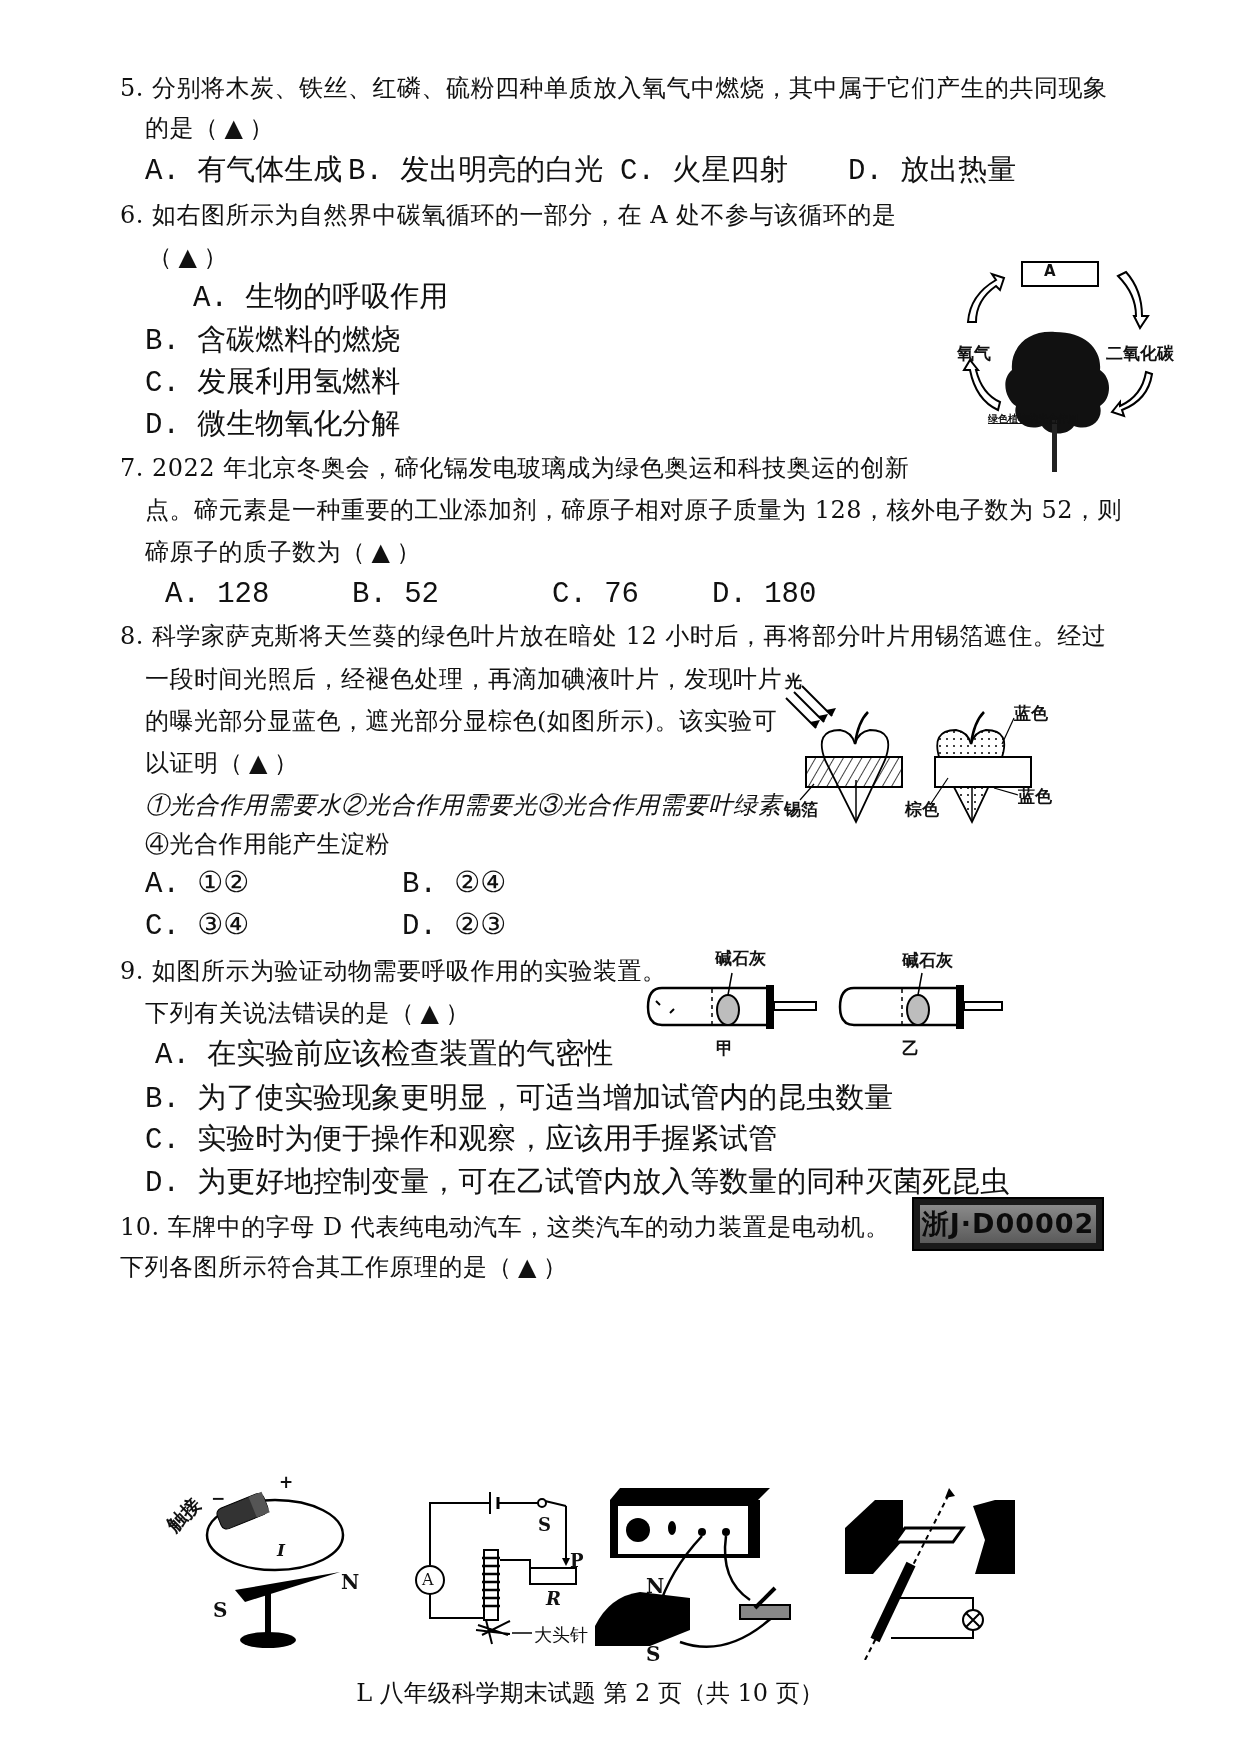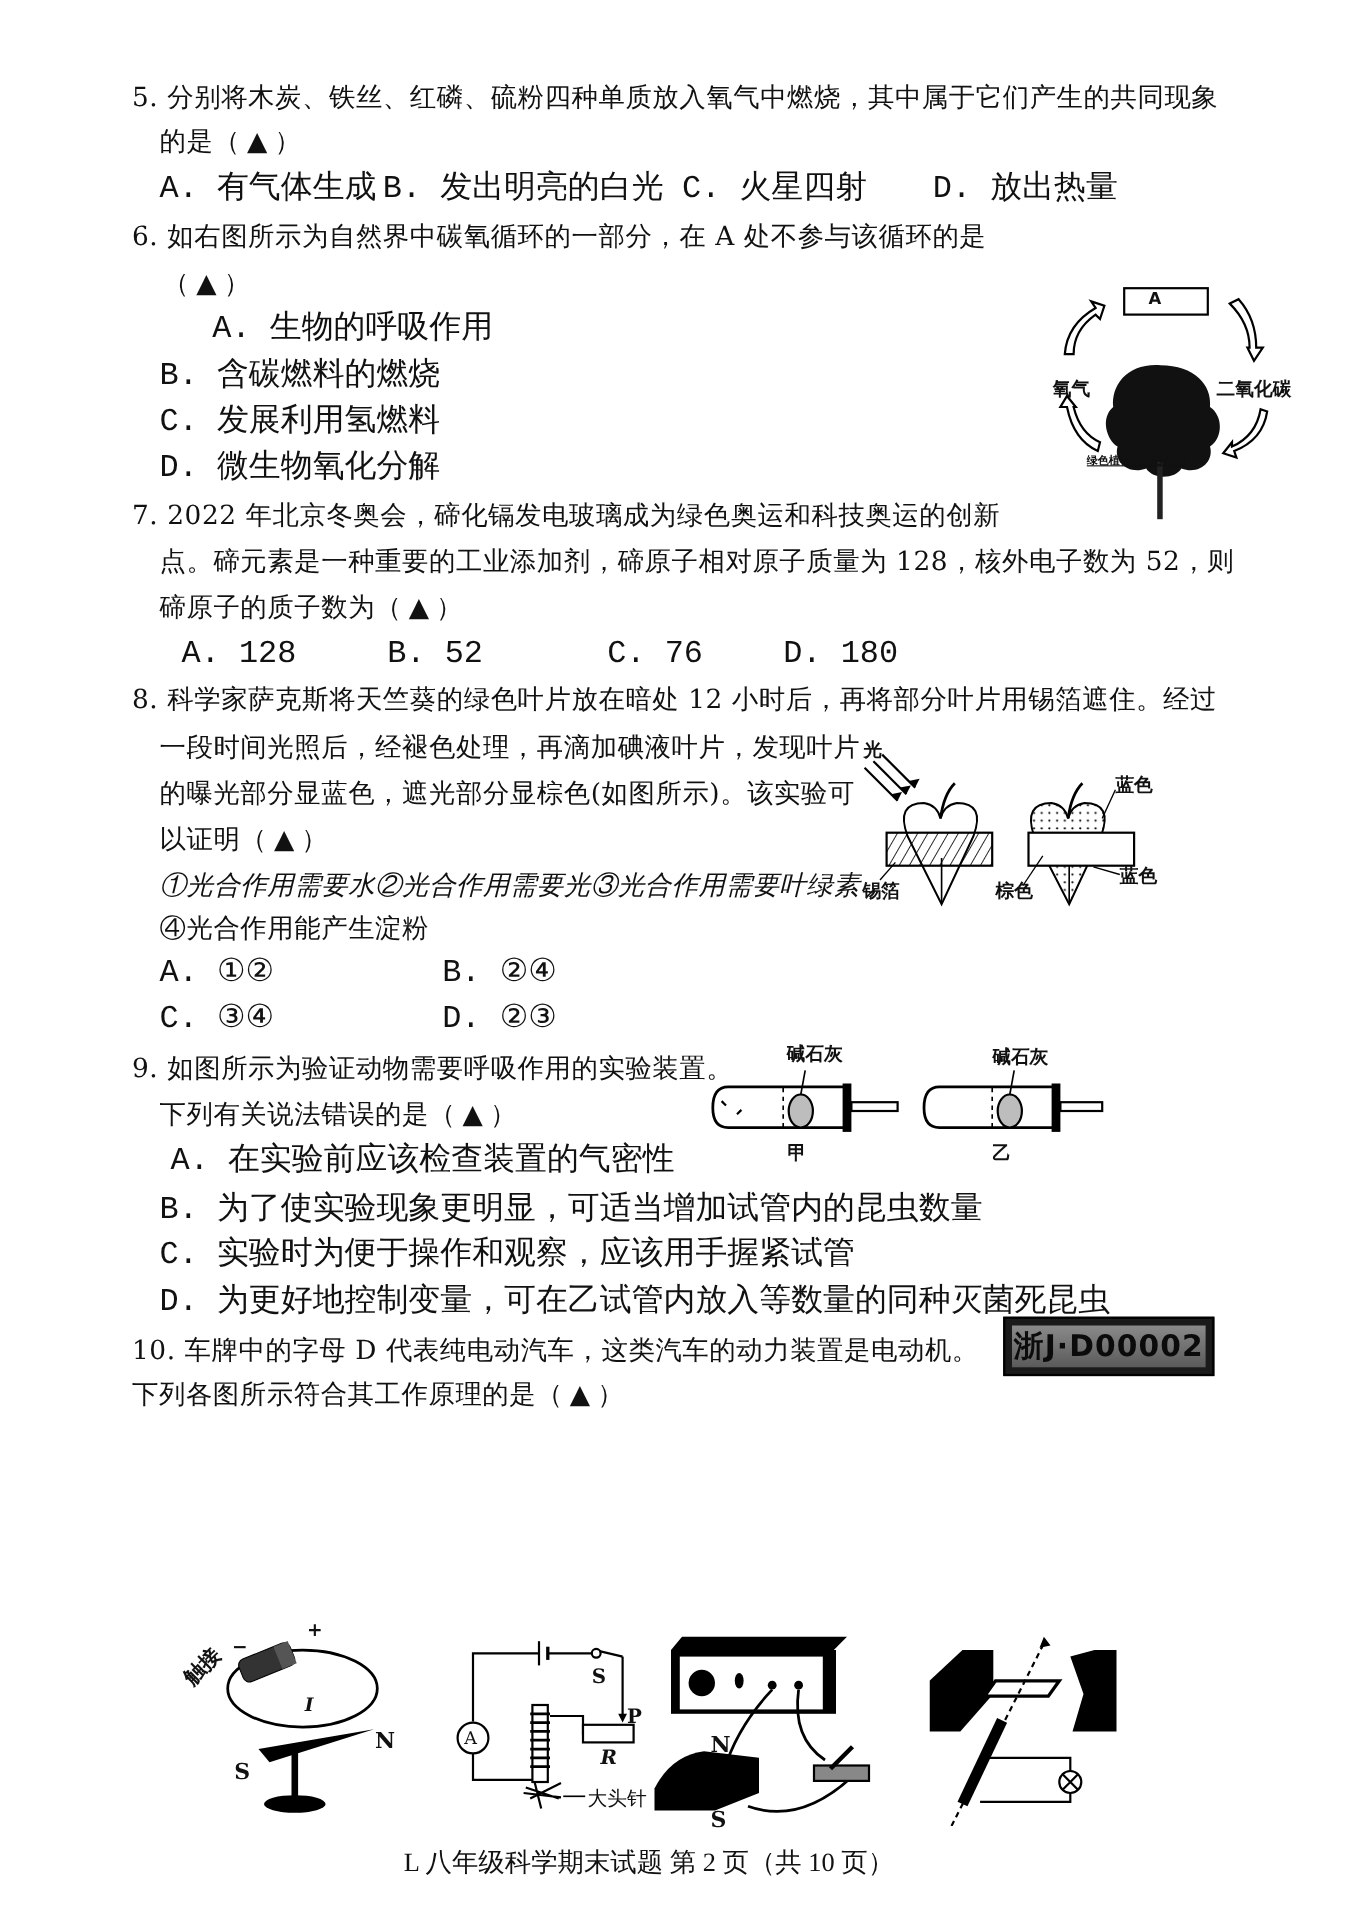--- a/index.html
+++ b/index.html
@@ -3,21 +3,21 @@
 <meta charset="utf-8">
 <style>
   html, body { margin:0; padding:0; background:#ffffff; }
   body { width:1240px; height:1752px; position:relative; overflow:hidden;
          font-family: "DejaVu Serif", "Liberation Serif", serif; color:#111; }
   .line { position:absolute; font-size:24px; line-height:30px; white-space:nowrap; letter-spacing:0.5px; }
   .opt { position:absolute; font-size:29px; line-height:30px; white-space:nowrap;font-family:Liberation Mono, monospace; }
   .tri { display:inline-block; margin:0 6px; }
   .fig { position:absolute; }
   .label { position:absolute; font-family:"DejaVu Sans","Liberation Sans",sans-serif; font-weight:bold; font-size:17px; white-space:nowrap; }
-  .footer { position:absolute; left:0; width:1180px; text-align:center; top:1677px; font-size:24px;font-family:Liberation Serif, serif; }
+  .footer { position:absolute; left:0; width:1180px; text-align:center; top:1677px; font-size:24px; }
   .plate { position:absolute; left:912px; top:1346px; width:188px; height:50px; background:#1a1a1a; border:2px solid #000;
            display:flex; align-items:center; justify-content:center; }
   .plate-inner { background:linear-gradient(#8a8a8a,#5a5a5a); color:#0b0b0b; width:176px; height:38px; display:flex; align-items:center; justify-content:center;
            font-family:"DejaVu Sans","Liberation Sans",sans-serif; font-weight:bold; font-size:27px; letter-spacing:1px; }
 </style>
 </head>
 <body>
 
 <div class="line" style="left:120px;top:73px;">5. 分别将木炭、铁丝、红磷、硫粉四种单质放入氧气中燃烧，其中属于它们产生的共同现象</div>
 <div class="line" style="left:145px;top:113px;">

